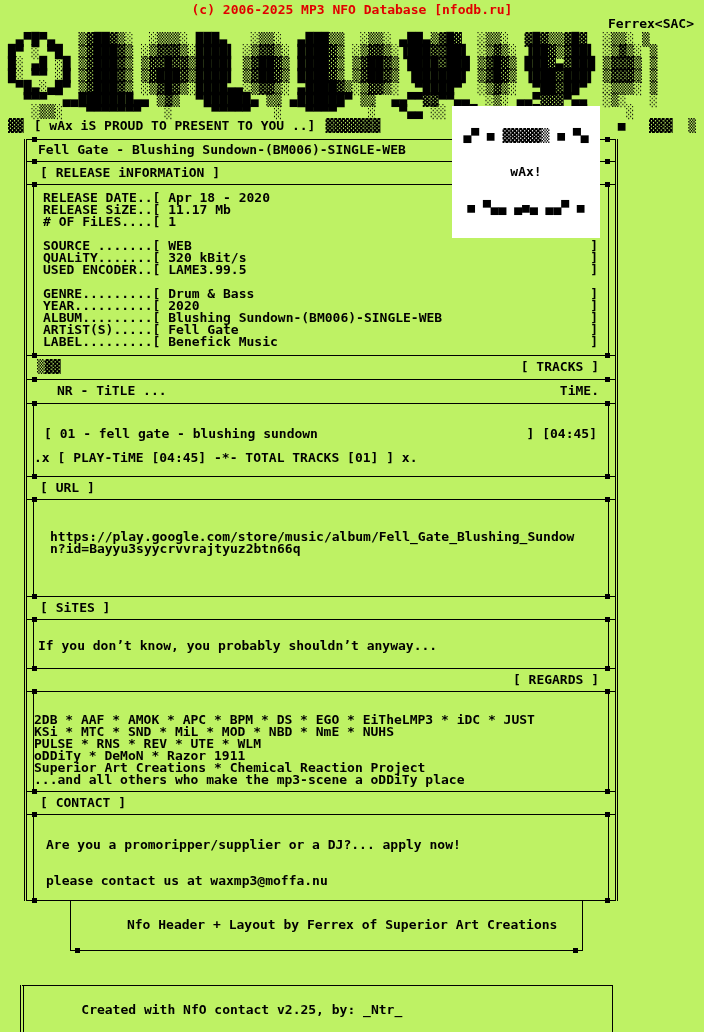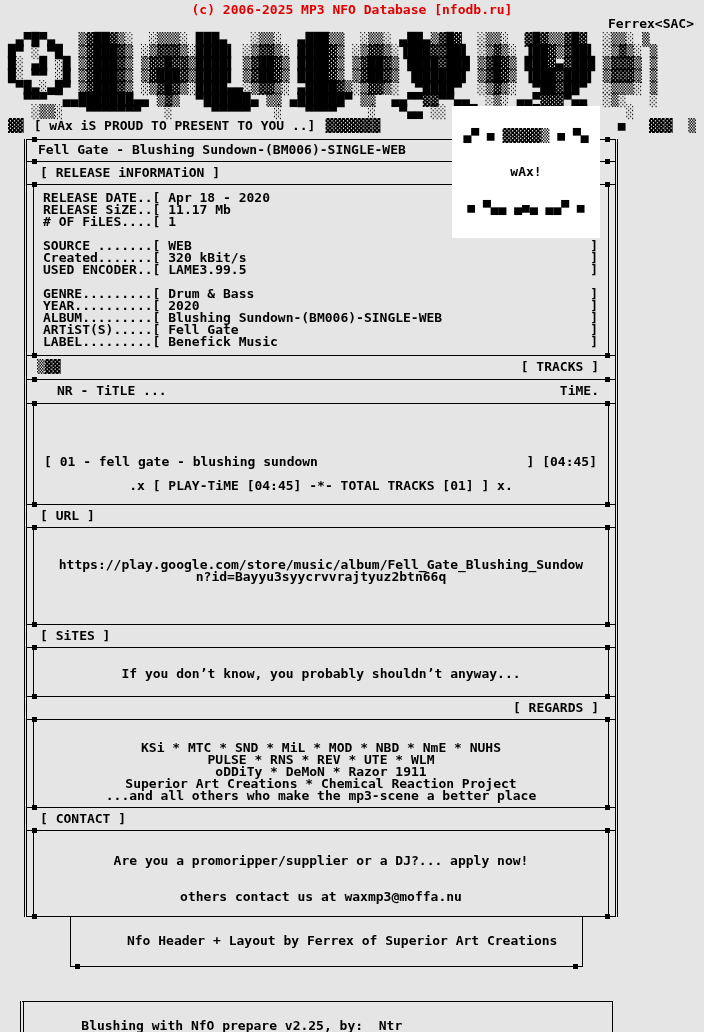--- a/index.html
+++ b/index.html
@@ -1,19 +1,19 @@
 <!DOCTYPE html>
 <html><head>
 <meta charset="utf-8">
 <style>
   html,body{margin:0;padding:0;background:#fff;}
   .nfo{
     position:relative;
     width:704px;height:1032px;
-    background:#e5e5e5;color:#000;
+    background:#bef264;color:#000;
     font-family:"DejaVu Sans Mono",monospace;
     font-weight:bold;
     font-size:13px;line-height:12px;
     overflow:hidden;
   }
   .copyright{padding-top:3px;text-align:center;color:#e10000;line-height:14px;}
   .author{text-align:right;padding-right:10px;line-height:14px;}
   .art{margin:3px 0 0 8px;white-space:pre;font-size:13px;line-height:12px;}
   .presents{display:flex;gap:10px;margin:2px 8px 0 8px;white-space:pre;}
   .presents .right{margin-left:auto;}
@@ -28,28 +28,28 @@
   .lrow.rt{justify-content:flex-end;}
   .lrow .right{margin-left:auto;}
   .ibox{border-left:1px solid #000;border-right:1px solid #000;margin:0 6px;}
   .ibox.info{padding:7px 0;}
   .irow{display:flex;padding:0 10px 0 9px;white-space:pre;}
   .irow .val{flex:1;}
   .band{display:flex;padding:5px 16px 6px 10px;white-space:pre;}
   .band .right{margin-left:auto;}
   .s12{height:12px;}
   .s24{height:24px;}
-  .c{text-align:center;white-space:pre;}
+  .c{text-align:left;white-space:pre;}
   .ibox.tracks{padding:24px 0 12px;}
-  .trackrow{display:flex;padding:0 11px 0 10px;white-space:pre;margin-top:28px;}
+  .trackrow{display:flex;padding:0 11px 0 10px;white-space:pre;}
   .trackrow .sp{flex:1;}
   .ibox.url{padding:31px 16px 41px;}
   .ibox.sites{padding:20px 4px 16px;}
   .ibox.regards{padding:22px 0 5px;}
-  .ibox.contact{padding:24px 4px 13px;}
+  .ibox.contact{padding:24px 12px 13px;}
   .inner-footer{
     position:relative;margin:0 0 0 70px;width:503px;
     border-left:1px solid #000;border-right:1px solid #000;border-bottom:1px solid #000;
     padding:6px 4px 7px;text-align:center;white-space:pre;
   }
   .inner-footer::before,.inner-footer::after{content:"";position:absolute;bottom:-3px;width:5px;height:5px;background:#000;}
   .inner-footer::before{left:4px;}
   .inner-footer::after{right:4px;}
   .created-box{
     margin:34px 0 0 20px;width:562px;
@@ -94,21 +94,21 @@
       <span class="right">▓▓</span>
     </div>
     <div class="hr"></div>
 
     <div class="ibox info">
       <div class="irow"><span>RELEASE DATE..</span><span class="val">[ Apr 18 - 2020</span><span>]</span></div>
       <div class="irow"><span>RELEASE SiZE..</span><span class="val">[ 11.17 Mb</span><span>]</span></div>
       <div class="irow"><span># OF FiLES....</span><span class="val">[ 1</span><span>]</span></div>
       <div class="s12"></div>
       <div class="irow"><span>SOURCE .......</span><span class="val">[ WEB</span><span>]</span></div>
-      <div class="irow"><span>Created.......</span><span class="val">[ 320 kBit/s</span><span>]</span></div>
+      <div class="irow"><span>QUALiTY.......</span><span class="val">[ 320 kBit/s</span><span>]</span></div>
       <div class="irow"><span>USED ENCODER..</span><span class="val">[ LAME3.99.5</span><span>]</span></div>
       <div class="s12"></div>
       <div class="irow"><span>GENRE.........</span><span class="val">[ Drum &amp; Bass</span><span>]</span></div>
       <div class="irow"><span>YEAR..........</span><span class="val">[ 2020</span><span>]</span></div>
       <div class="irow"><span>ALBUM.........</span><span class="val">[ Blushing Sundown-(BM006)-SINGLE-WEB</span><span>]</span></div>
       <div class="irow"><span>ARTiST(S).....</span><span class="val">[ Fell Gate</span><span>]</span></div>
       <div class="irow"><span>LABEL.........</span><span class="val">[ Benefick Music</span><span>]</span></div>
     </div>
     <div class="hr"></div>
 
@@ -155,47 +155,48 @@
       <div class="c">If you don’t know, you probably shouldn’t anyway...</div>
     </div>
     <div class="hr"></div>
 
     <div class="lrow rt">
       <span>[ REGARDS ]</span>
     </div>
     <div class="hr"></div>
 
     <div class="ibox regards">
+      <div class="c">2DB * AAF * AMOK * APC * BPM * DS * EGO * EiTheLMP3 * iDC * JUST</div>
       <div class="c">KSi * MTC * SND * MiL * MOD * NBD * NmE * NUHS</div>
       <div class="c">PULSE * RNS * REV * UTE * WLM</div>
       <div class="c">oDDiTy * DeMoN * Razor 1911</div>
       <div class="c">Superior Art Creations * Chemical Reaction Project</div>
-      <div class="c">...and all others who make the mp3-scene a better place</div>
+      <div class="c">...and all others who make the mp3-scene a oDDiTy place</div>
     </div>
     <div class="hr"></div>
 
     <div class="lrow">
       <span>[ CONTACT ]</span>
     </div>
     <div class="hr"></div>
 
     <div class="ibox contact">
       <div class="c">Are you a promoripper/supplier or a DJ?... apply now!</div>
       <div class="s24"></div>
-      <div class="c">others contact us at waxmp3@moffa.nu</div>
+      <div class="c">please contact us at waxmp3@moffa.nu</div>
     </div>
     <div class="hr"></div>
   </div>
 
   <div class="inner-footer">
     <span>Nfo Header + Layout by Ferrex of Superior Art Creations</span>
   </div>
 
   <div class="created-box">
-    <span>Blushing with NfO prepare v2.25, by: _Ntr_</span>
+    <span>Created with NfO contact v2.25, by: _Ntr_</span>
   </div>
 
   <div class="wax-badge">
     <div>▄▀ ■ ▓▓▓▓▓▒ ■ ▀▄</div>
     <div>wAx!</div>
     <div>■ ▀▄▄ ▄■▄ ▄▄▀ ■</div>
   </div>
 
 </div>
 

